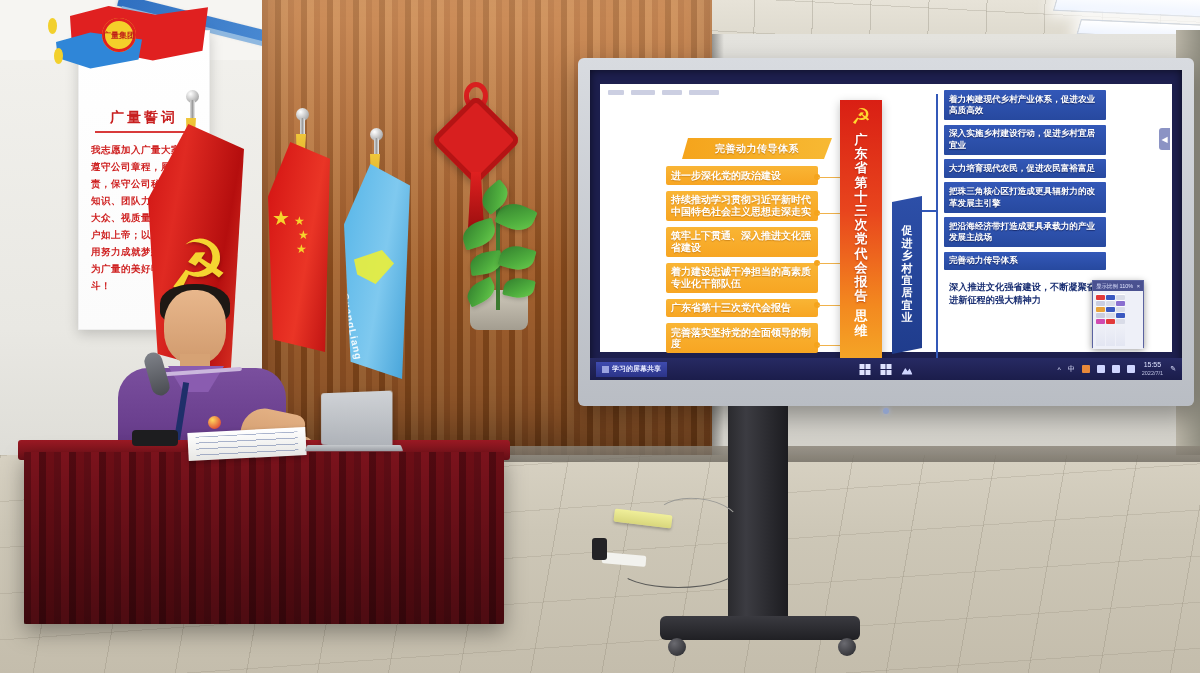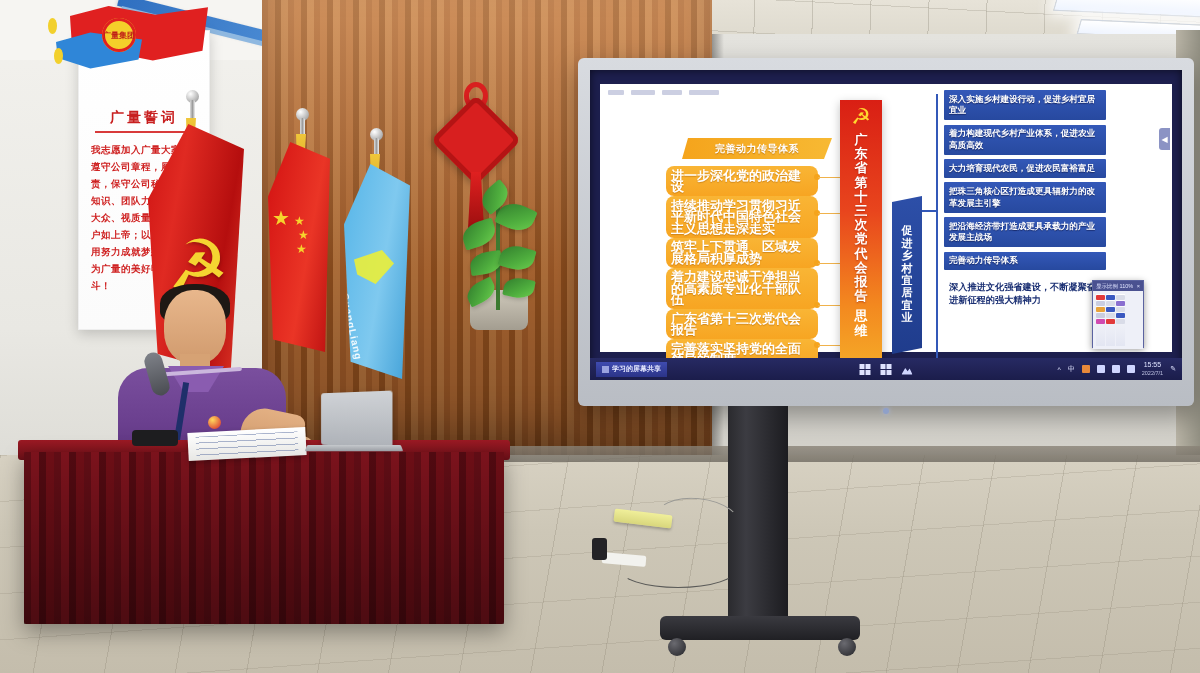--- a/index.html
+++ b/index.html
@@ -317,25 +317,25 @@
     position:absolute; left:82px; top:54px; width:150px; height:21px;
     background:linear-gradient(90deg,#f5a41c,#f7b933);
     clip-path:polygon(6px 0, 100% 0, calc(100% - 8px) 100%, 0 100%);
     color:#fff; font-weight:bold; font-size:10px;
     display:flex; align-items:center; justify-content:center;
     letter-spacing:.5px; font-family:"DejaVu Sans", sans-serif;
     text-shadow:0 1px 1px rgba(150,80,0,.5);
   }
   .orange-list { position:absolute; left:66px; top:82px; width:152px; }
   .obox {
-    position:relative; margin-bottom:0;
+    position:relative; margin-bottom:6px;
     background:linear-gradient(180deg,#f9b535,#f7a522);
     color:#fff; font-weight:bold;
-    font-size:13px; line-height:11.5px;
-    padding:3.5px 5px; border-radius:8px;
+    font-size:10px; line-height:11.5px;
+    padding:3.5px 5px; border-radius:2px;
     font-family:"DejaVu Sans", sans-serif;
     text-shadow:0 1px 1px rgba(150,80,0,.4);
   }
   .o-connect {
     position:absolute; left:218px; top:84px; width:26px; height:224px;
   }
   .o-spine {
     position:absolute; right:0; top:6px; width:1.5px; height:214px; background:#f0b24b;
   }
   .o-node {
@@ -695,21 +695,21 @@
           <div class="tb-chip" style="width:24px;"></div>
           <div class="tb-chip" style="width:20px;"></div>
           <div class="tb-chip" style="width:30px;"></div>
         </div>
 
         <div class="orange-head">完善动力传导体系</div>
 
         <div class="orange-list">
           <div class="obox">进一步深化党的政治建设</div>
           <div class="obox">持续推动学习贯彻习近平新时代中国特色社会主义思想走深走实</div>
-          <div class="obox">筑牢上下贯通、区域发展格局积厚成势</div>
+          <div class="obox">筑牢上下贯通、深入推进文化强省建设</div>
           <div class="obox">着力建设忠诚干净担当的高素质专业化干部队伍</div>
           <div class="obox">广东省第十三次党代会报告</div>
           <div class="obox">完善落实坚持党的全面领导的制度</div>
         </div>
 
         <div class="o-connect">
           <div class="o-spine"></div>
           <div class="o-node" style="top:6px;"></div>
           <div class="o-arm" style="top:8.5px;"></div>
           <div class="o-node" style="top:42px;"></div>
@@ -730,22 +730,22 @@
           <div class="banner-sub">思维</div>
         </div>
 
         <div class="blue-tab">
           <span>促进乡村宜居宜业</span>
         </div>
         <div class="b-spine"></div>
         <div class="b-spine2"></div>
 
         <div class="blue-col">
+          <div class="bbox">着力构建现代乡村产业体系，促进农业高质高效</div>
           <div class="bbox">深入实施乡村建设行动，促进乡村宜居宜业</div>
-          <div class="bbox">着力构建现代乡村产业体系，促进农业高质高效</div>
           <div class="bbox">大力培育现代农民，促进农民富裕富足</div>
           <div class="bbox">把珠三角核心区打造成更具辐射力的改革发展主引擎</div>
           <div class="bbox">把沿海经济带打造成更具承载力的产业发展主战场</div>
           <div class="bbox">完善动力传导体系</div>
           <div class="bplain" style="margin-top:8px;">深入推进文化强省建设，不断凝聚奋进新征程的强大精神力</div>
         </div>
 
         <div class="float-win">
           <div class="fw-title">
             <span>显示比例 110%</span>

